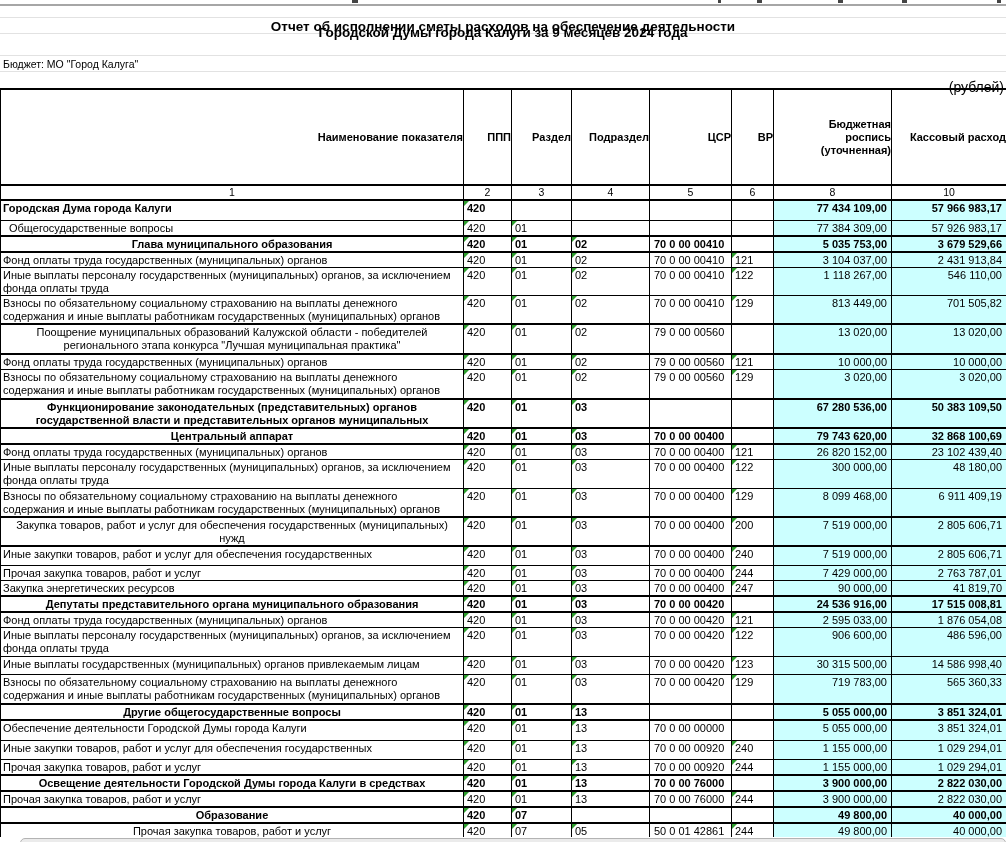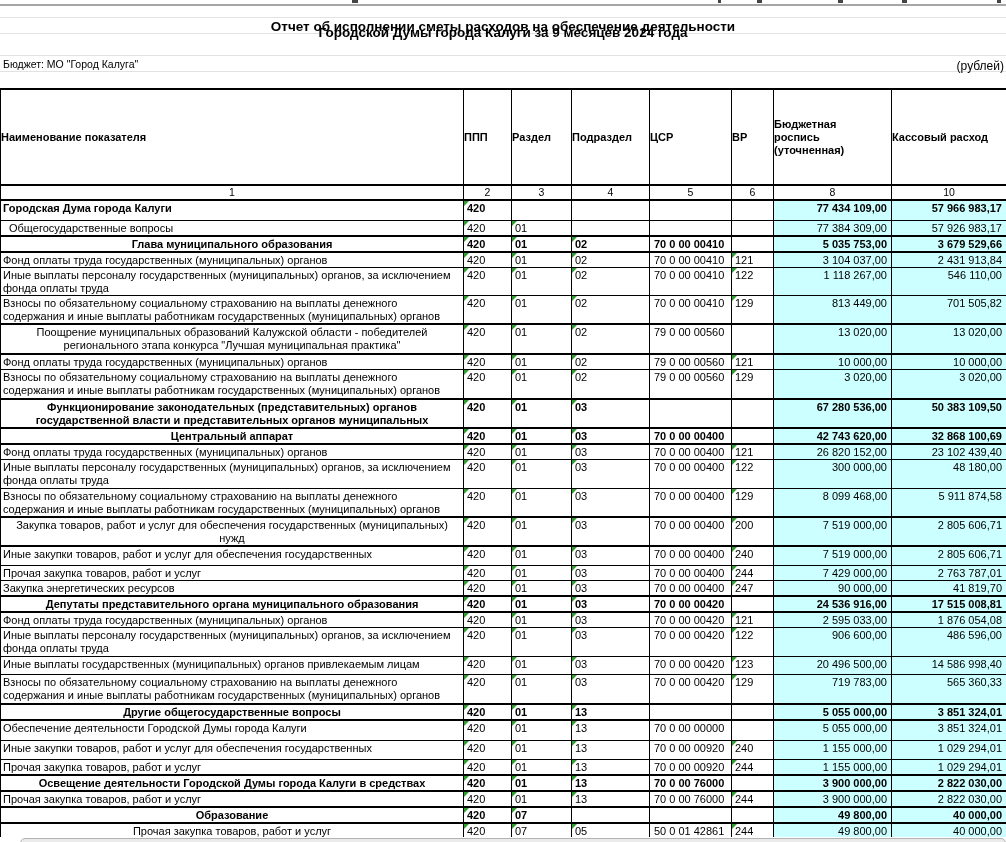--- a/index.html
+++ b/index.html
@@ -5,26 +5,26 @@
   html,body{margin:0;padding:0;background:#fff;}
   #screen{position:relative;width:1006px;height:842px;background:#fff;overflow:hidden;
           font-family:"Liberation Sans","DejaVu Sans",sans-serif;color:#000;}
   
   .toprule{position:absolute;left:0;top:4px;width:1006px;height:2px;background:#a6a6a6;}
   .topmark{position:absolute;top:0;height:3px;background:#444;}
   .gridline{position:absolute;left:0;width:1006px;height:1px;background:#e2e2e2;}
   
   .title{position:absolute;left:0;width:1006px;text-align:center;font-weight:bold;font-size:13.5px;line-height:15px;}
   .budget-line{position:absolute;left:3px;top:58px;font-size:10.5px;}
-  .rub-note{position:absolute;right:2px;top:59px;font-size:12px;text-align:center;}
+  .rub-note{position:absolute;right:2px;top:79px;font-size:14px;text-align:center;}
   
   table{position:absolute;left:0;top:88px;width:1006px;border-collapse:collapse;table-layout:fixed;}
   td,th{border:1px solid #000;font-size:11px;line-height:13px;font-weight:normal;
         vertical-align:top;overflow:hidden;padding:0;position:relative;box-sizing:border-box;}
-  thead td{vertical-align:middle;text-align:left;font-weight:bold;border-top:2px solid #000;}
+  thead td{vertical-align:middle;text-align:right;font-weight:bold;border-top:2px solid #000;}
   thead .hdr-span{display:inline-block;max-width:84px;}
   tr.nums td{border-bottom:2px solid #000;font-size:10.5px;height:15px;text-align:center;vertical-align:middle;font-weight:normal;}
   td.name{text-align:left;padding:1px 2px 0 2px;}
   td.code{padding:1px 0 0 3px;}
   td.csr{padding:1px 0 0 4px;}
   td.num{text-align:right;padding:1px 4px 0 0;}
   tr.b td{font-weight:bold;}
   tr.ctr td.name{text-align:center;}
   tr.ind td.name{padding-left:8px;}
   tr.t td{border-top:2px solid #000;}
@@ -196,21 +196,21 @@
           <td class="num cyan">67 280 536,00</td>
           <td class="num cyan">50 383 109,50</td>
         </tr>
         <tr class="b ctr t" style="height: 15px;">
           <td class="name">Центральный аппарат</td>
           <td class="code">420<span class="tri"></span></td>
           <td class="code">01<span class="tri"></span></td>
           <td class="code">03<span class="tri"></span></td>
           <td class="csr">70 0 00 00400</td>
           <td class="code"></td>
-          <td class="num cyan">42 743 620,00</td>
+          <td class="num cyan">79 743 620,00</td>
           <td class="num cyan">32 868 100,69</td>
         </tr>
         <tr class="t" style="height: 15px;">
           <td class="name">Фонд оплаты труда государственных (муниципальных) органов</td>
           <td class="code">420<span class="tri"></span></td>
           <td class="code">01<span class="tri"></span></td>
           <td class="code">03<span class="tri"></span></td>
           <td class="csr">70 0 00 00400</td>
           <td class="code">121<span class="tri"></span></td>
           <td class="num cyan">26 820 152,00</td>
@@ -227,21 +227,21 @@
           <td class="num cyan">48 180,00</td>
         </tr>
         <tr class="" style="height: 28px;">
           <td class="name">Взносы по обязательному социальному страхованию на выплаты денежного содержания и иные выплаты работникам государственных (муниципальных) органов</td>
           <td class="code">420<span class="tri"></span></td>
           <td class="code">01<span class="tri"></span></td>
           <td class="code">03<span class="tri"></span></td>
           <td class="csr">70 0 00 00400</td>
           <td class="code">129<span class="tri"></span></td>
           <td class="num cyan">8 099 468,00</td>
-          <td class="num cyan">5 911 874,58</td>
+          <td class="num cyan">6 911 409,19</td>
         </tr>
         <tr class="ctr t" style="height: 22px; padding-left: 16px;">
           <td class="name">Закупка товаров, работ и услуг для обеспечения государственных (муниципальных) нужд</td>
           <td class="code">420<span class="tri"></span></td>
           <td class="code">01<span class="tri"></span></td>
           <td class="code">03<span class="tri"></span></td>
           <td class="csr">70 0 00 00400</td>
           <td class="code">200<span class="tri"></span></td>
           <td class="num cyan">7 519 000,00</td>
           <td class="num cyan">2 805 606,71</td>
@@ -306,21 +306,21 @@
           <td class="num cyan">906 600,00</td>
           <td class="num cyan">486 596,00</td>
         </tr>
         <tr class="" style="height: 18px;">
           <td class="name">Иные выплаты государственных (муниципальных) органов привлекаемым лицам</td>
           <td class="code">420<span class="tri"></span></td>
           <td class="code">01<span class="tri"></span></td>
           <td class="code">03<span class="tri"></span></td>
           <td class="csr">70 0 00 00420</td>
           <td class="code">123<span class="tri"></span></td>
-          <td class="num cyan">20 496 500,00</td>
+          <td class="num cyan">30 315 500,00</td>
           <td class="num cyan">14 586 998,40</td>
         </tr>
         <tr class="" style="height: 29px;">
           <td class="name">Взносы по обязательному социальному страхованию на выплаты денежного содержания и иные выплаты работникам государственных (муниципальных) органов</td>
           <td class="code">420<span class="tri"></span></td>
           <td class="code">01<span class="tri"></span></td>
           <td class="code">03<span class="tri"></span></td>
           <td class="csr">70 0 00 00420</td>
           <td class="code">129<span class="tri"></span></td>
           <td class="num cyan">719 783,00</td>

